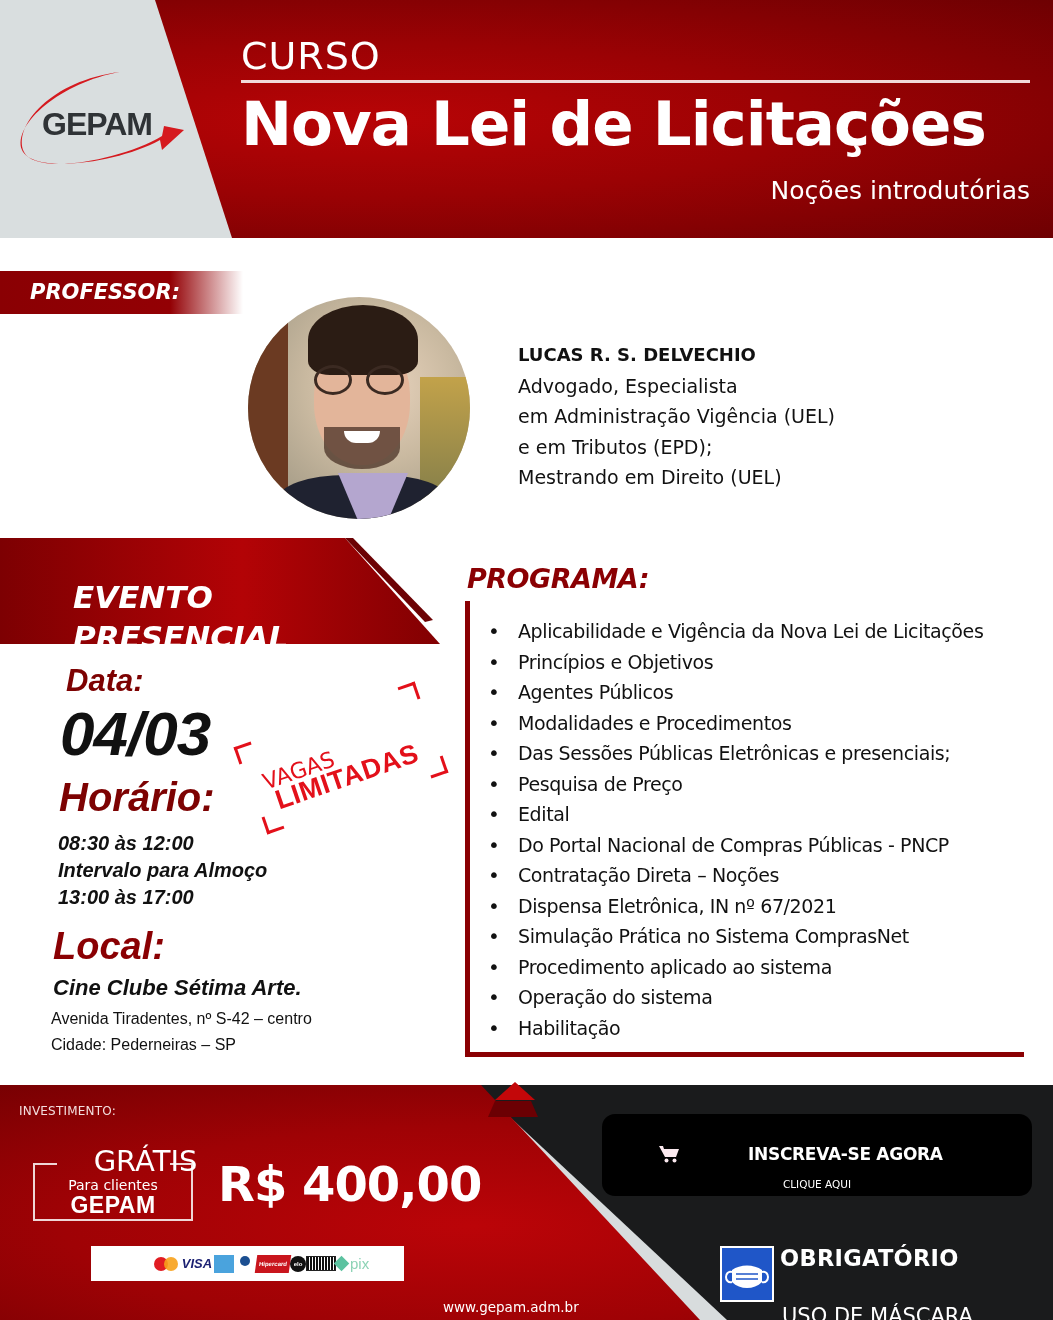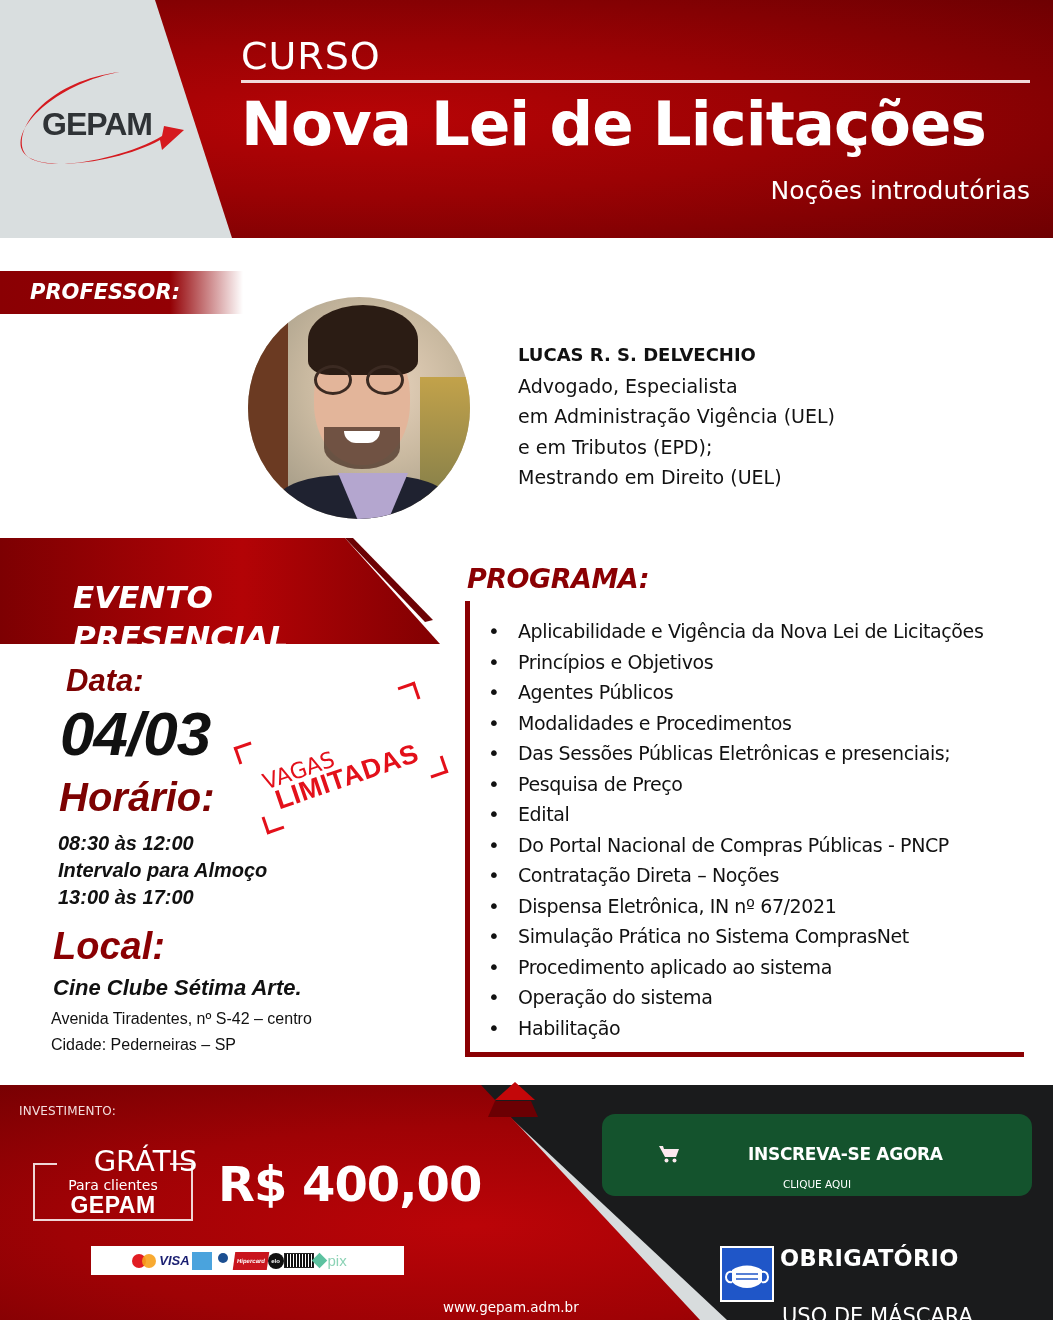--- a/index.html
+++ b/index.html
@@ -79,38 +79,38 @@
   .footer-tri2 { position: absolute; left: 488px; top: 1101px; width: 50px; height: 16px; background: #6b0003;
     clip-path: polygon(14% 0, 86% 0, 100% 100%, 0 100%); }
   .invest-label { position: absolute; left: 19px; top: 1104px; color: #f3dede; font-family: "DejaVu Sans", sans-serif; font-size: 12px; letter-spacing: 0.2px; }
   .gratis-box { position: absolute; left: 33px; top: 1164px; width: 160px; height: 57px; border: 2px solid #efd6d6; border-top: none; }
   .gratis-top-l { position: absolute; left: 33px; top: 1163px; width: 24px; height: 2px; background: #efd6d6; }
   .gratis-top-r { position: absolute; left: 170px; top: 1163px; width: 23px; height: 2px; background: #efd6d6; }
   .gratis { position: absolute; left: 60px; top: 1144px; width: 111px; text-align: center; color: #fff; font-family: "DejaVu Sans", sans-serif; font-size: 29px; margin-left: 30px; }
   .para-clientes { position: absolute; left: 33px; top: 1177px; width: 160px; text-align: center; color: #fff; font-family: "DejaVu Sans", sans-serif; font-size: 14px; }
   .gepam-small { position: absolute; left: 33px; top: 1192px; width: 160px; text-align: center; color: #fff; font-family: "Liberation Sans", sans-serif; font-weight: bold; font-size: 23px; letter-spacing: 0.5px; }
   .price { position: absolute; left: 218px; top: 1156px; color: #fff; font-family: "DejaVu Sans", sans-serif; font-weight: bold; font-size: 48px; letter-spacing: -1px; }
-  .payments { position: absolute; left: 91px; top: 1246px; width: 313px; height: 29px; background: #ffffff; display: flex; align-items: center; justify-content: center; padding: 0 0; }
+  .payments { position: absolute; left: 91px; top: 1246px; width: 313px; height: 35px; background: #ffffff; display: flex; align-items: center; justify-content: flex-end; padding: 0 18px; }
   .pay { height: 18px; display: flex; align-items: center; justify-content: center; font-family: "Liberation Sans", sans-serif; font-weight: bold; font-size: 10px; }
   .pay-mc { width: 26px; position: relative; }
   .pay-mc::before, .pay-mc::after { content: ""; position: absolute; top: 2px; width: 14px; height: 14px; border-radius: 50%; }
   .pay-mc::before { left: 0; background: #e11c22; }
   .pay-mc::after { left: 10px; background: #f7a11b; opacity: 0.9; }
   .pay-visa { width: 34px; color: #1a1f71; font-style: italic; font-size: 13px; }
   .pay-amex { width: 20px; background: #4aa3dd; }
   .pay-diners { width: 22px; position: relative; }
   .pay-diners::before { content: ""; position: absolute; left: 6px; top: 1px; width: 10px; height: 10px; border-radius: 50%; background: #1b4f91; }
   .pay-hiper { width: 34px; background: #c9151d; color: #fff; font-size: 6px; transform: skewX(-8deg); }
   .pay-elo { width: 16px; height: 16px; border-radius: 50%; background: #111; color: #fff; font-size: 6px; }
   .pay-boleto { width: 30px; border: 1px solid #222; background: repeating-linear-gradient(90deg, #111 0 2px, #fff 2px 3px); height: 15px; }
   .pay-pix { width: 50px; color: #8dd3b6; font-weight: normal; font-size: 15px; justify-content: flex-start; gap: 3px; }
   .pay-pix .diamond { width: 11px; height: 11px; background: #5cc2a0; transform: rotate(45deg); display: inline-block; }
   .site { position: absolute; left: 443px; top: 1299px; color: #fff; font-family: "DejaVu Sans", sans-serif; font-size: 13.5px; }
 
-  .cta { position: absolute; left: 602px; top: 1114px; width: 430px; height: 82px; background: #14532d; border-radius: 13px; cursor: pointer; }
+  .cta { position: absolute; left: 602px; top: 1114px; width: 430px; height: 82px; background: #000000; border-radius: 13px; cursor: pointer; }
   .cta-icon { position: absolute; left: 57px; top: 31px; width: 20px; height: 18px; }
   .cta-label { position: absolute; left: 146px; top: 30px; color: #fff; font-family: "DejaVu Sans", sans-serif; font-weight: bold; font-size: 17px; letter-spacing: -0.3px; }
   .cta-sub { position: absolute; left: 0; width: 430px; top: 64px; text-align: center; color: #fff; font-family: "DejaVu Sans", sans-serif; font-size: 10.5px; }
 
   .mask-icon { position: absolute; left: 720px; top: 1246px; width: 54px; height: 56px; background: #1f56c8; border: 2px solid #fff; }
   .mask-title { position: absolute; left: 780px; top: 1245px; color: #fff; font-family: "DejaVu Sans", sans-serif; font-weight: bold; font-size: 22.5px; letter-spacing: 0.3px; }
   .mask-sub { position: absolute; left: 782px; top: 1274px; color: #fff; font-family: "DejaVu Sans", sans-serif; font-size: 21px; margin-top: 30px; }
 </style>
 </head>
 <body>

